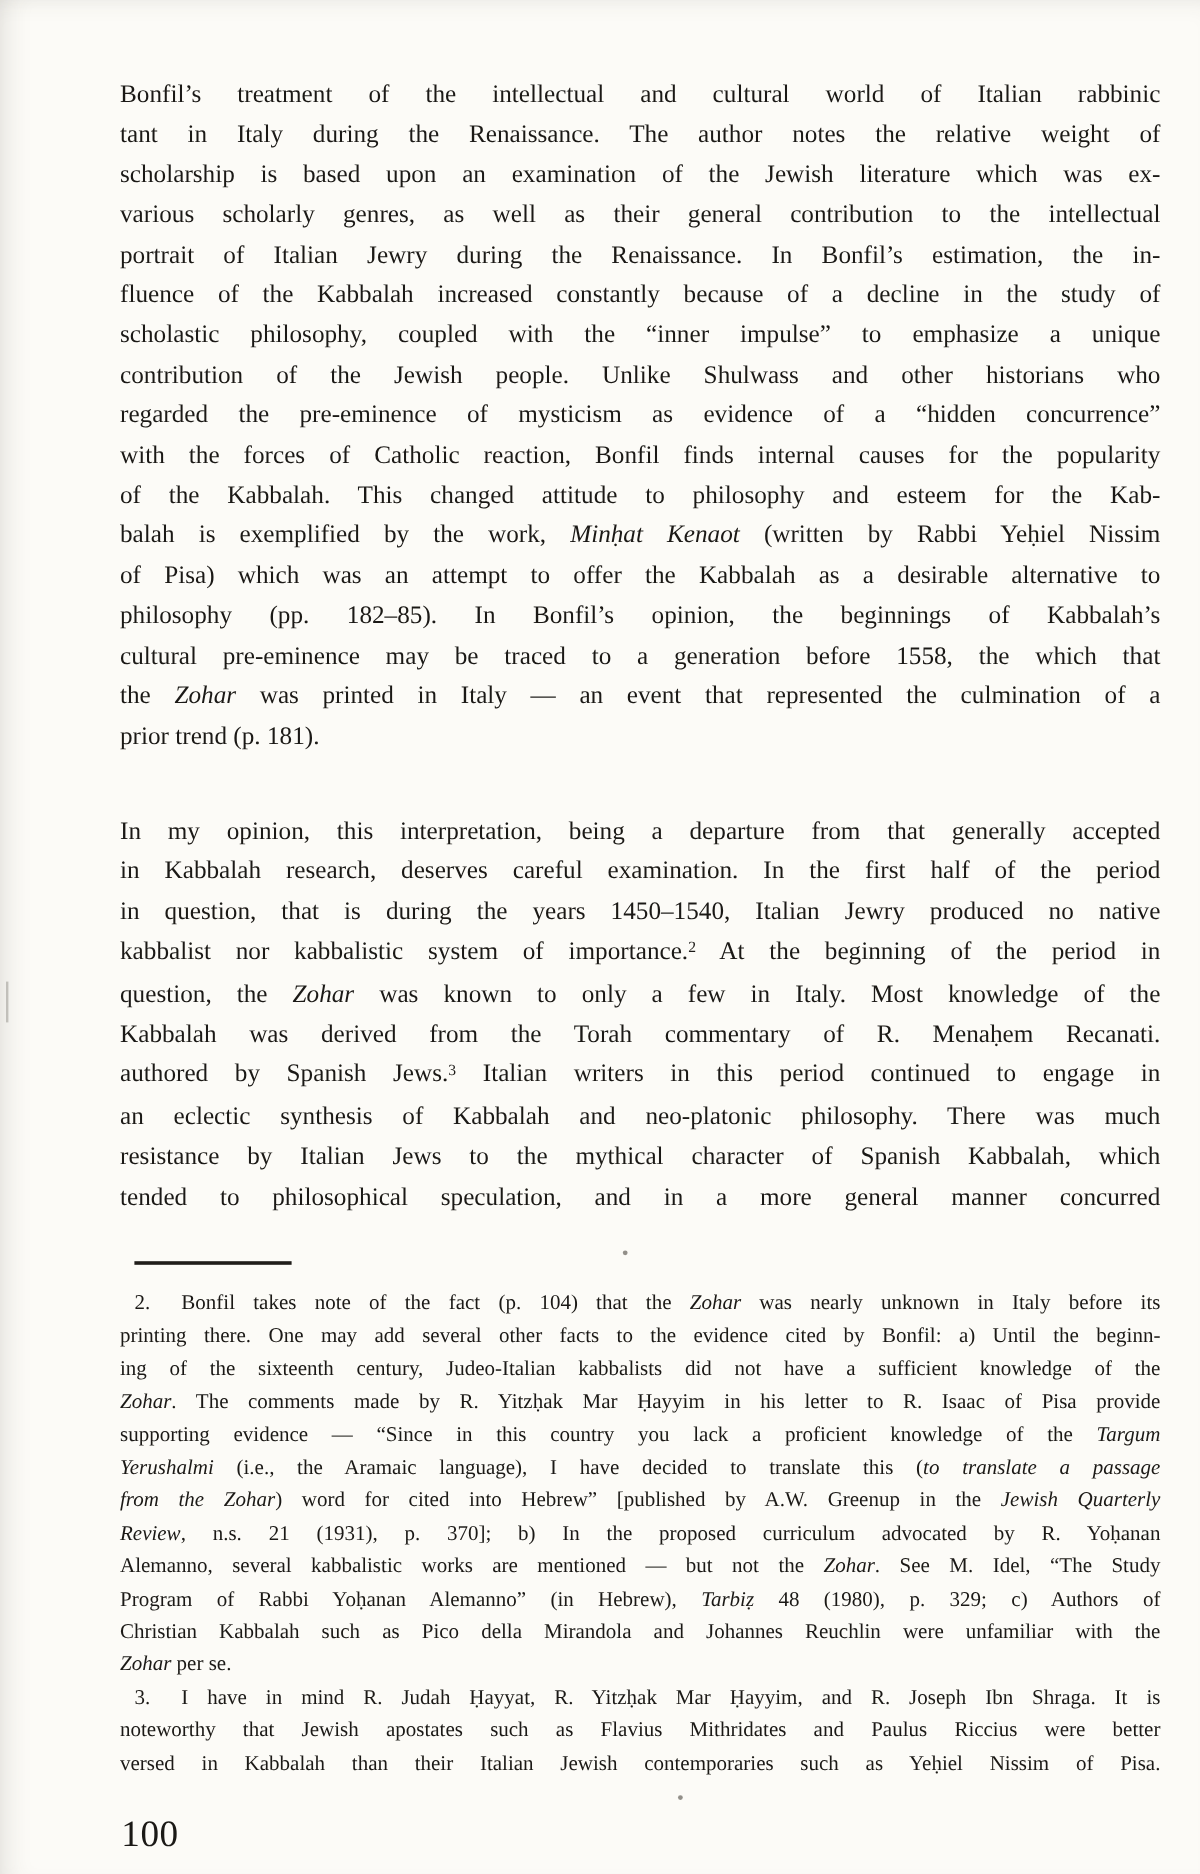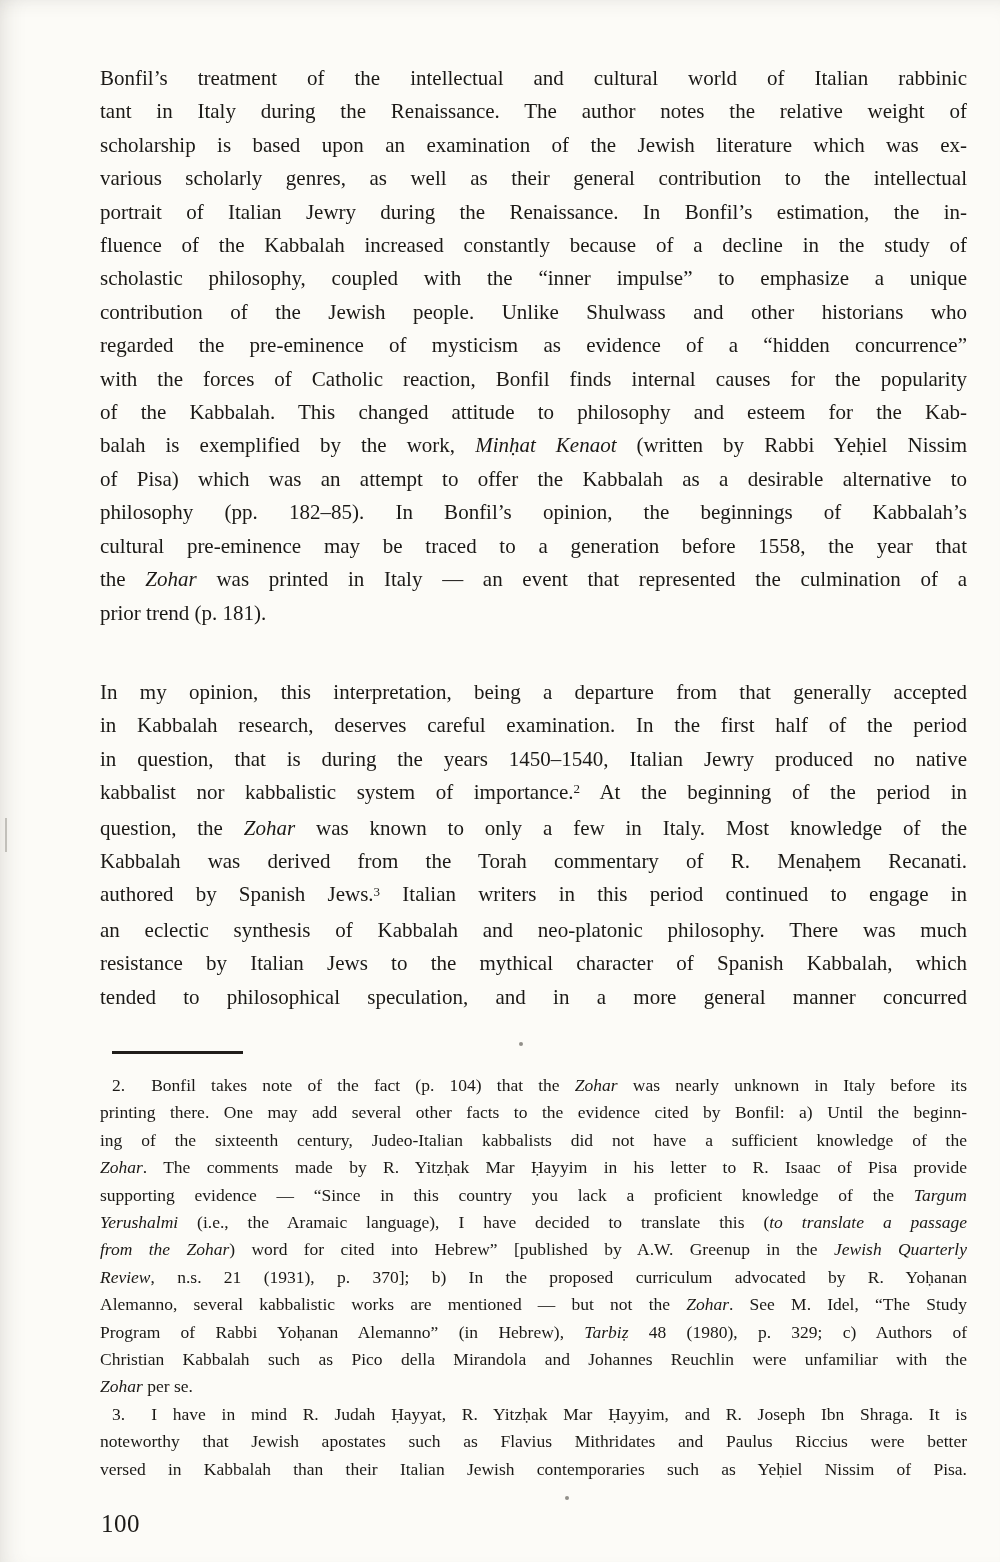--- a/index.html
+++ b/index.html
@@ -27,21 +27,21 @@
   .fnrule{
     position:absolute;left:112px;top:1051px;width:131px;height:3px;
     background:#201d1a;
   }
   .footnotes{
     position:absolute;left:100px;top:1072px;width:867px;
     font-size:17.5px;line-height:27.4px;
   }
   .pagenum{
     position:absolute;left:101px;top:1510px;
-    font-size:25px;letter-spacing:0.5px;text-align:center;
+    font-size:31px;letter-spacing:0.5px;text-align:center;
   }
   .speckle{position:absolute;background:#3a362f;border-radius:50%;opacity:0.55;}
   .speckle.s1{left:519px;top:1042px;width:4px;height:4px;}
   .speckle.s2{left:565px;top:1496px;width:4px;height:4px;}
   .edge-mark{position:absolute;left:5px;top:818px;width:2px;height:34px;background:#6b675f;opacity:0.35;}
 </style>
 </head>
 <body>
 
 <div class="page">
@@ -55,21 +55,21 @@
         <div class="tline just"><span>portrait of Italian Jewry during the Renaissance. In Bonfil’s estimation, the in-</span></div>
         <div class="tline just"><span>fluence of the Kabbalah increased constantly because of a decline in the study of</span></div>
         <div class="tline just"><span>scholastic philosophy, coupled with the “inner impulse” to emphasize a unique</span></div>
         <div class="tline just"><span>contribution of the Jewish people. Unlike Shulwass and other historians who</span></div>
         <div class="tline just"><span>regarded the pre-eminence of mysticism as evidence of a “hidden concurrence”</span></div>
         <div class="tline just"><span>with the forces of Catholic reaction, Bonfil finds internal causes for the popularity</span></div>
         <div class="tline just"><span>of the Kabbalah. This changed attitude to philosophy and esteem for the Kab-</span></div>
         <div class="tline just"><span>balah is exemplified by the work, </span><span class="seg-i">Minḥat Kenaot</span><span> (written by Rabbi Yeḥiel Nissim</span></div>
         <div class="tline just"><span>of Pisa) which was an attempt to offer the Kabbalah as a desirable alternative to</span></div>
         <div class="tline just"><span>philosophy (pp. 182–85). In Bonfil’s opinion, the beginnings of Kabbalah’s</span></div>
-        <div class="tline just"><span>cultural pre-eminence may be traced to a generation before 1558, the year that</span></div>
+        <div class="tline just"><span>cultural pre-eminence may be traced to a generation before 1558, the which that</span></div>
         <div class="tline just"><span>the </span><span class="seg-i">Zohar</span><span> was printed in Italy — an event that represented the culmination of a</span></div>
         <div class="tline"><span>prior trend (p. 181).</span></div>
       </section>
     <section class="para">
         <div class="tline just"><span>In my opinion, this interpretation, being a departure from that generally accepted</span></div>
         <div class="tline just"><span>in Kabbalah research, deserves careful examination. In the first half of the period</span></div>
         <div class="tline just"><span>in question, that is during the years 1450–1540, Italian Jewry produced no native</span></div>
         <div class="tline just"><span>kabbalist nor kabbalistic system of importance.</span><span class="seg-sup">2</span><span> At the beginning of the period in</span></div>
         <div class="tline just"><span>question, the </span><span class="seg-i">Zohar</span><span> was known to only a few in Italy. Most knowledge of the</span></div>
         <div class="tline just"><span>Kabbalah was derived from the Torah commentary of R. Menaḥem Recanati.</span></div>

